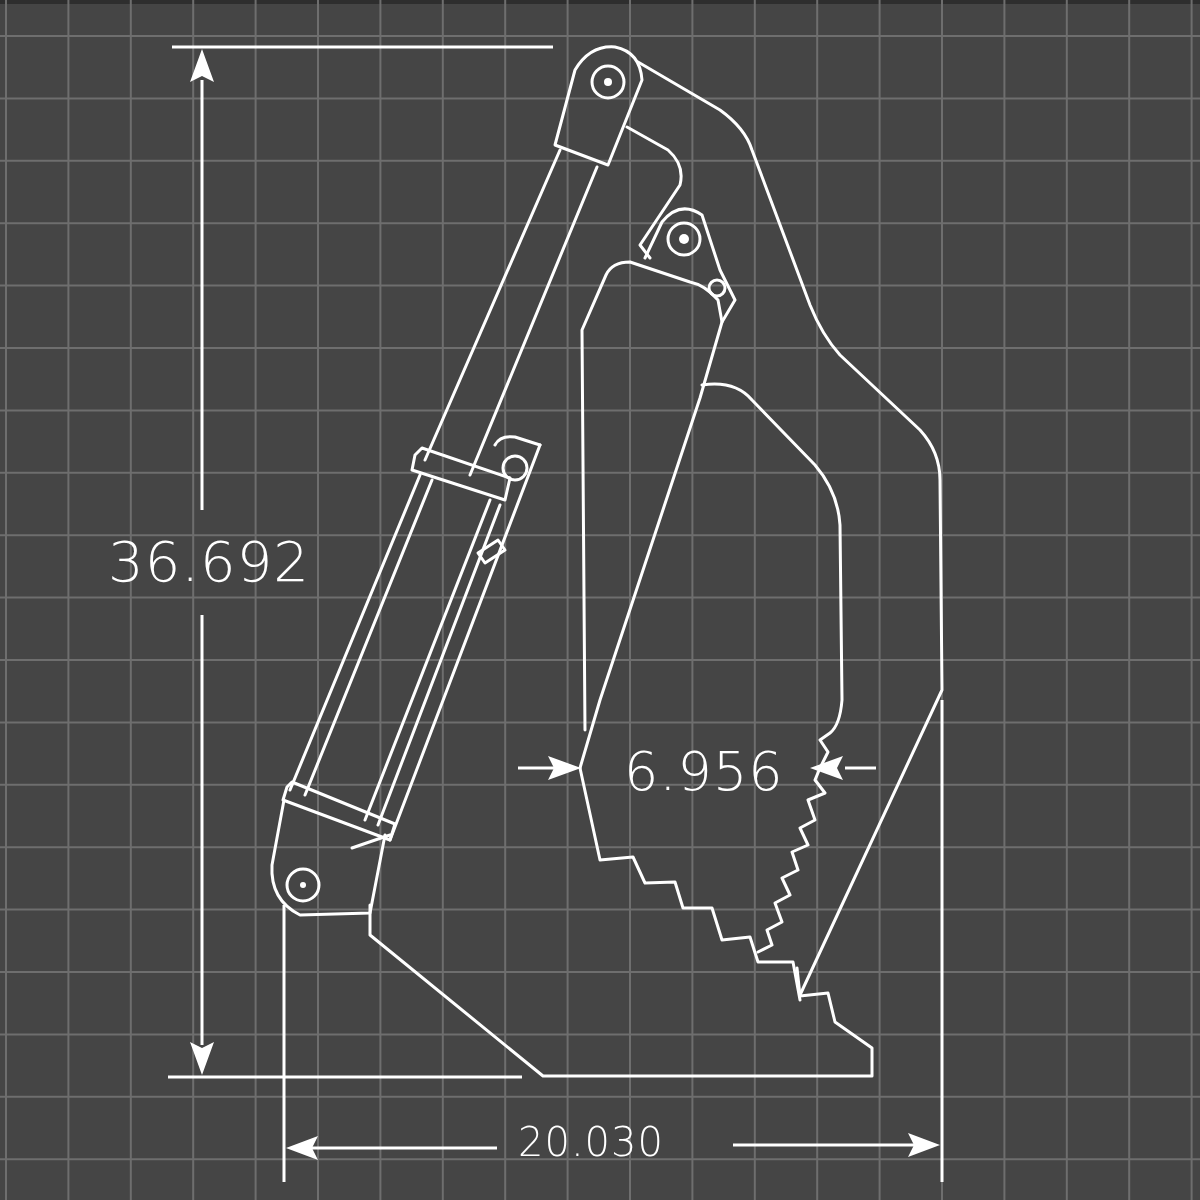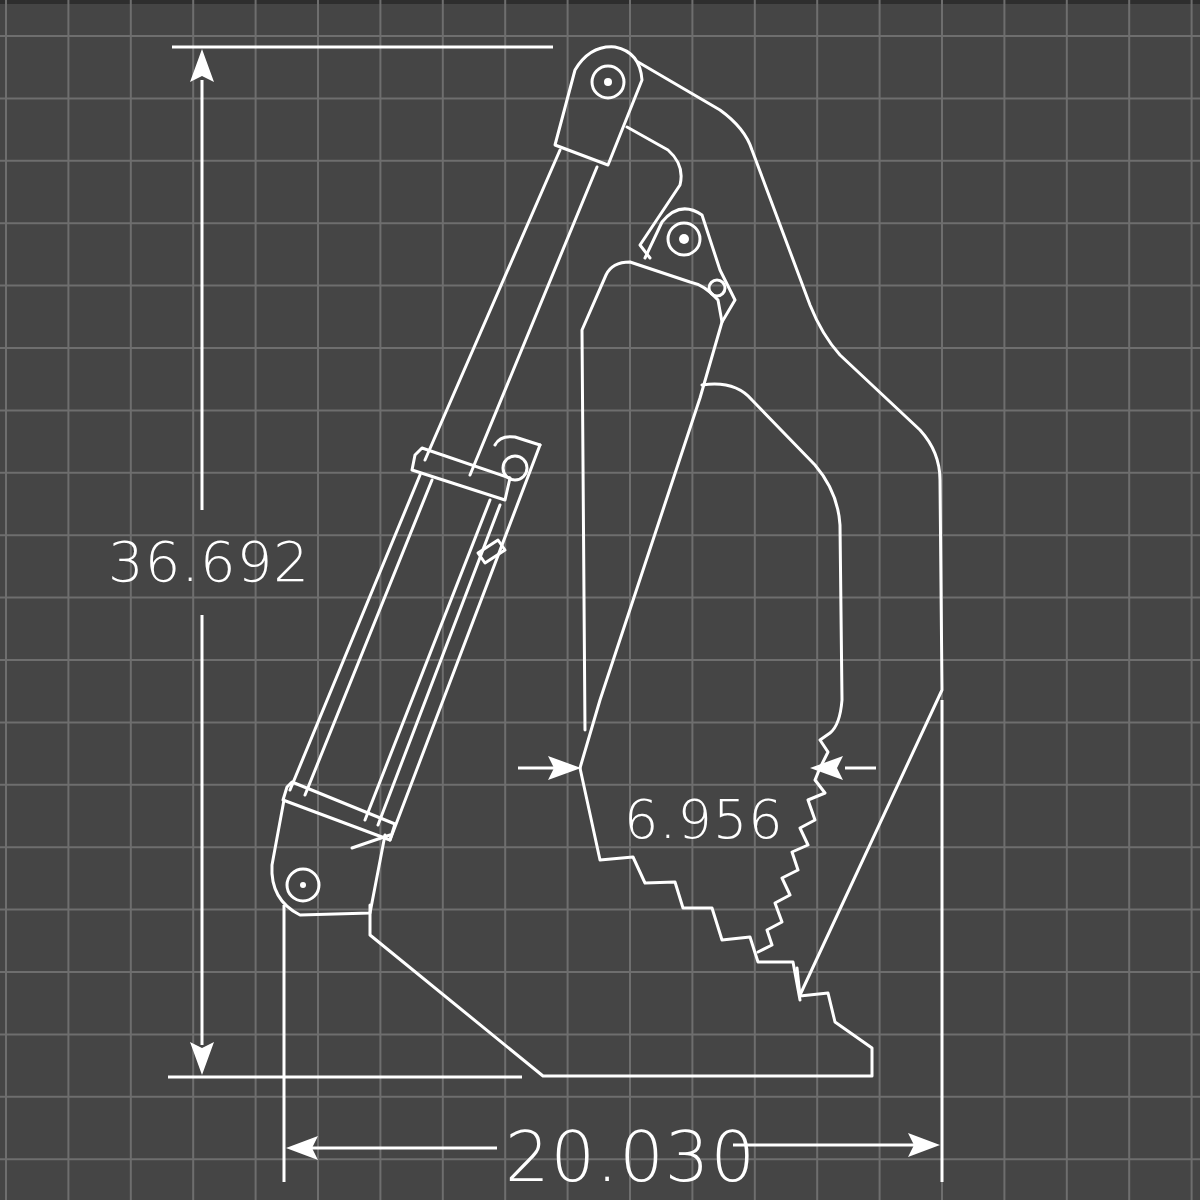--- a/index.html
+++ b/index.html
@@ -12,22 +12,22 @@
     .dim-label {
       position: absolute;
       font-family: "DejaVu Sans", sans-serif;
       font-weight: 300;
       color: #ffffff;
       letter-spacing: 1px;
       line-height: 1;
       white-space: nowrap;
     }
     #lbl-height { left: 108px; top: 534px; font-size: 56px; }
-    #lbl-width { left: 505px; top: 1122px; font-size: 70px; }
-    #lbl-gap { left: 624px; top: 745px; font-size: 54px; margin-top: 48px; }
+    #lbl-width { left: 518px; top: 1122px; font-size: 40px; }
+    #lbl-gap { left: 624px; top: 745px; font-size: 54px; }
   </style>
 </head>
 <body style="background: rgb(69, 69, 69);">
 
 <div class="topbar"></div>
 
 <svg id="canvas" viewBox="0 0 1200 1200" xmlns="http://www.w3.org/2000/svg">
 
   <g id="grid" stroke="#6e6e6e" stroke-width="2">
       <line x1="6" x2="6" y1="0" y2="1200"></line>

